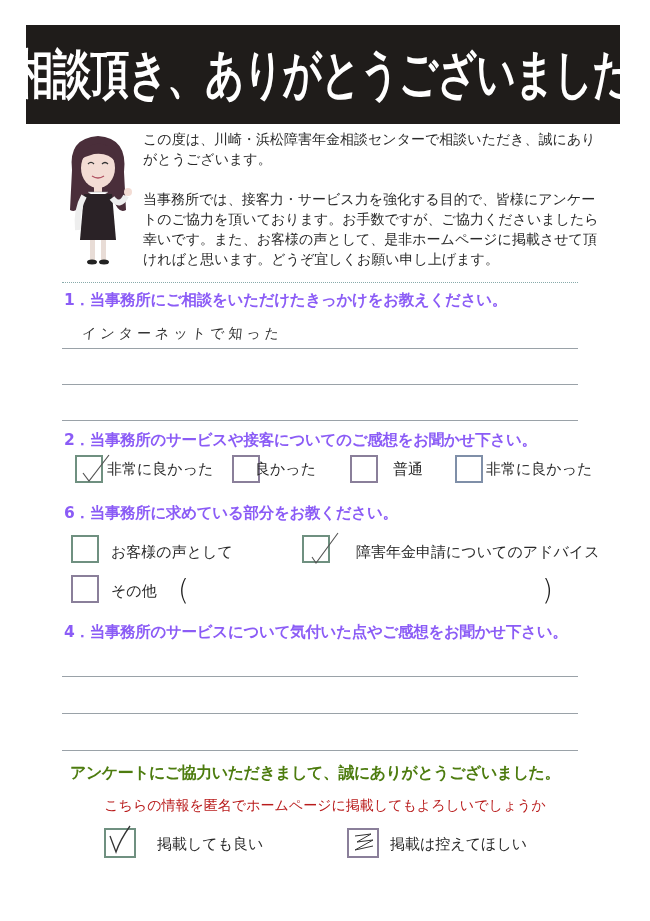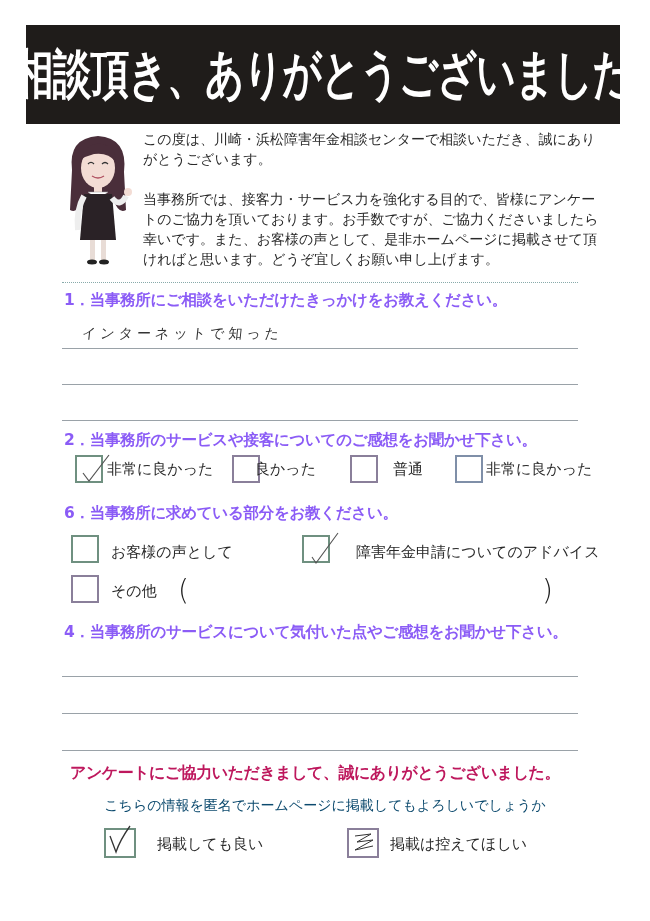--- a/index.html
+++ b/index.html
@@ -27,22 +27,22 @@
     position: absolute; left: 82px; top: 325px; font-size: 14px; color: #333; letter-spacing: 4px;
     font-family: "DejaVu Sans", sans-serif; font-weight: 300; transform: skewX(-6deg);
   }
   .cb { position: absolute; width: 28px; height: 28px; border: 2px solid #708a80; box-sizing: border-box; background: #fff; }
   .cb.c-purple { border-color: #8a7f9a; }
   .cb.c-blue { border-color: #7f8fa8; }
   .cb.c-green { border-color: #6f9080; }
   .cb svg { position: absolute; left: -2px; top: -8px; overflow: visible; }
   .opt { position: absolute; font-size: 15px; color: #2a2a2a; white-space: nowrap; }
   .paren { position: absolute; font-size: 28px; color: #222; font-weight: 300; }
-  .closing { position: absolute; left: 70px; top: 763px; font-size: 16px; font-weight: bold; color: #be185d; white-space: nowrap; letter-spacing: -0.5px; }
-  .permission-q { position: absolute; left: 0; width: 650px; top: 797px; text-align: center; font-size: 14px; color: #0c4a6e; }
+  .closing { position: absolute; left: 70px; top: 763px; font-size: 16px; font-weight: bold; color: #4d7c0f; white-space: nowrap; letter-spacing: -0.5px; }
+  .permission-q { position: absolute; left: 0; width: 650px; top: 797px; text-align: center; font-size: 14px; color: #b91c1c; }
 </style>
 </head>
 <body>
 
 <div class="banner">
   <div class="banner-title">ご相談頂き、ありがとうございました！</div>
 </div>
 
 <svg class="avatar" viewBox="0 0 82 140">
 

